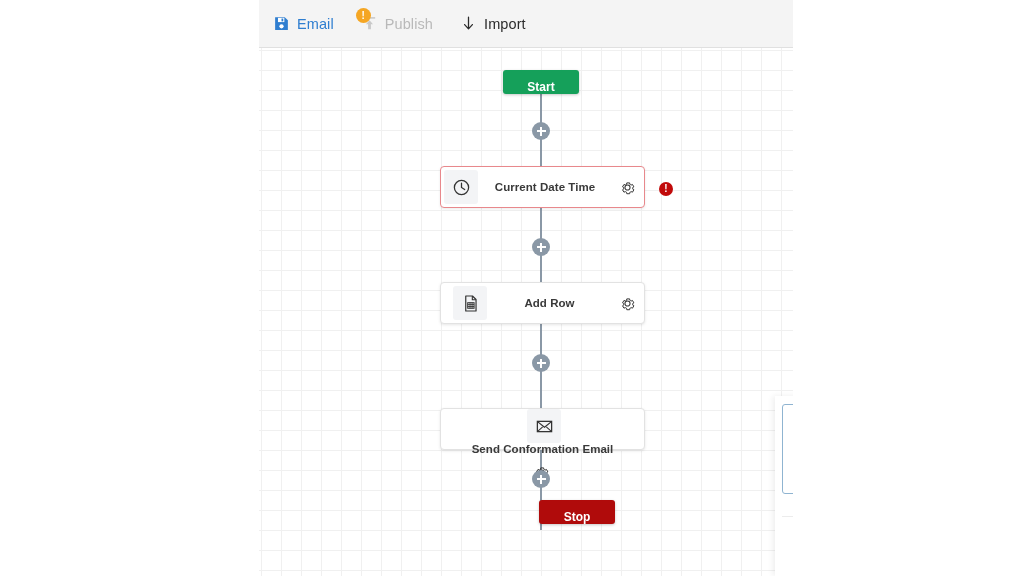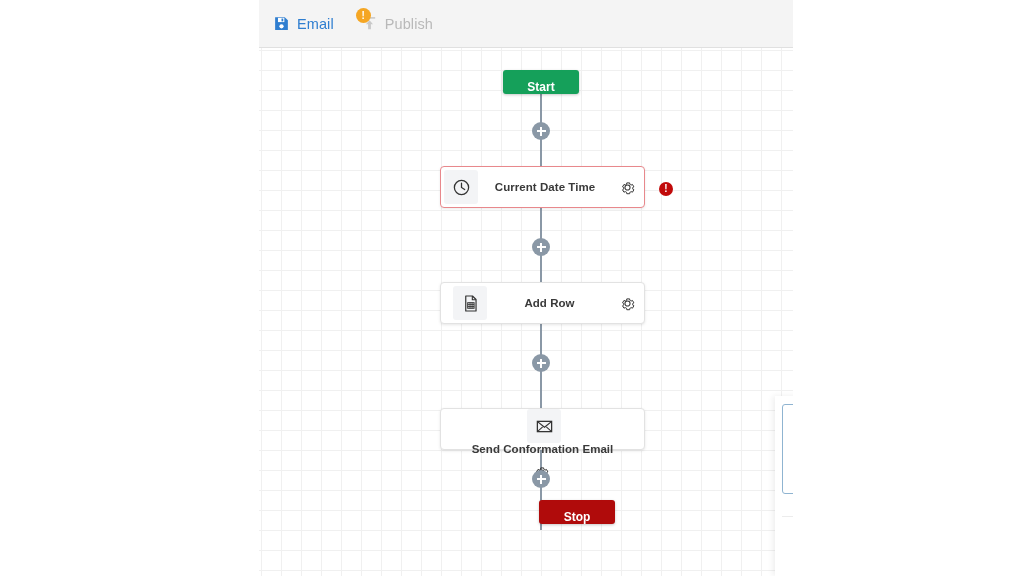--- a/index.html
+++ b/index.html
@@ -297,20 +297,28 @@
         <span class="badge-warn">!</span>
         <span class="tb-icon">
           <svg width="17" height="17" viewBox="0 0 24 24" aria-hidden="true">
             <rect x="4" y="3" width="16" height="2.2" fill="#c9c9c9"></rect>
             <path d="M12 7.5l5 5.5h-3v7h-4v-7H7l5-5.5z" fill="#c9c9c9"></path>
           </svg>
         </span>
         <span class="tb-label">Publish</span>
       </div>
 
+      <div class="tb-item tb-import">
+        <span class="tb-icon">
+          <svg width="17" height="19" viewBox="0 0 24 24" aria-hidden="true">
+            <path d="M12 3v15M12 19.5l-5.5-6M12 19.5l5.5-6" stroke="#2b2b2b" stroke-width="1.8" fill="none" stroke-linecap="round" stroke-linejoin="round"></path>
+          </svg>
+        </span>
+        <span class="tb-label">Import</span>
+      </div>
 
 
     </div>
 
     <div class="canvas">
 
       <div class="spine"></div>
 
       <div class="pill pill-start">
         <span>Start</span>

